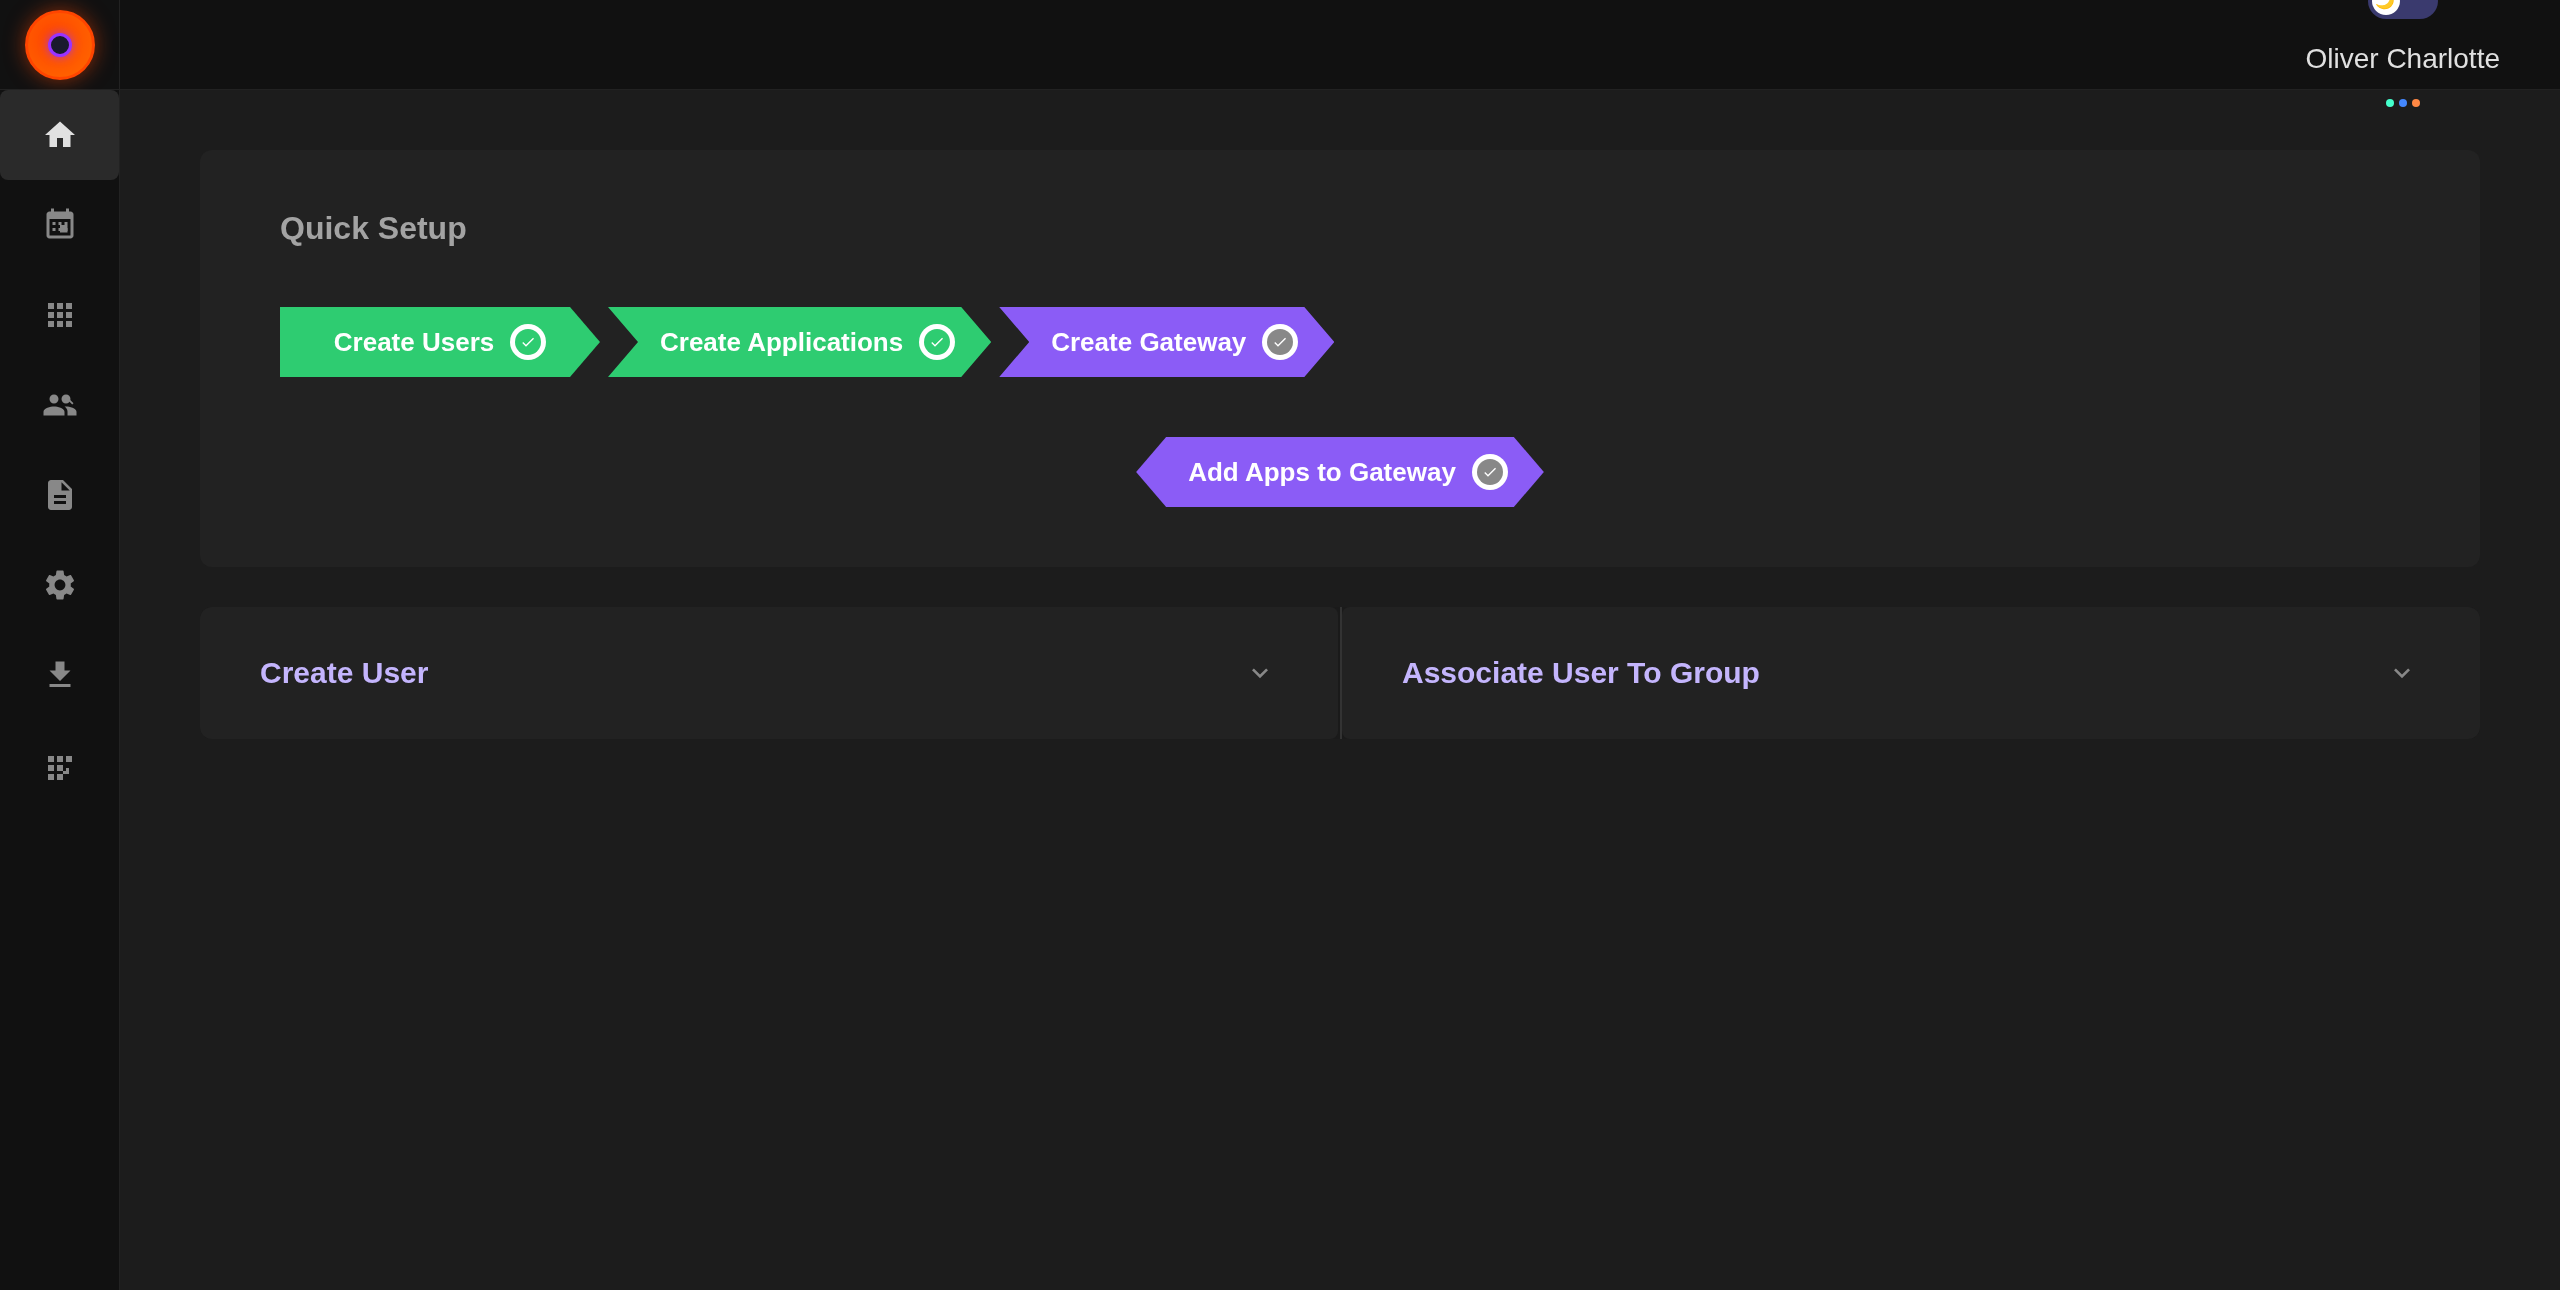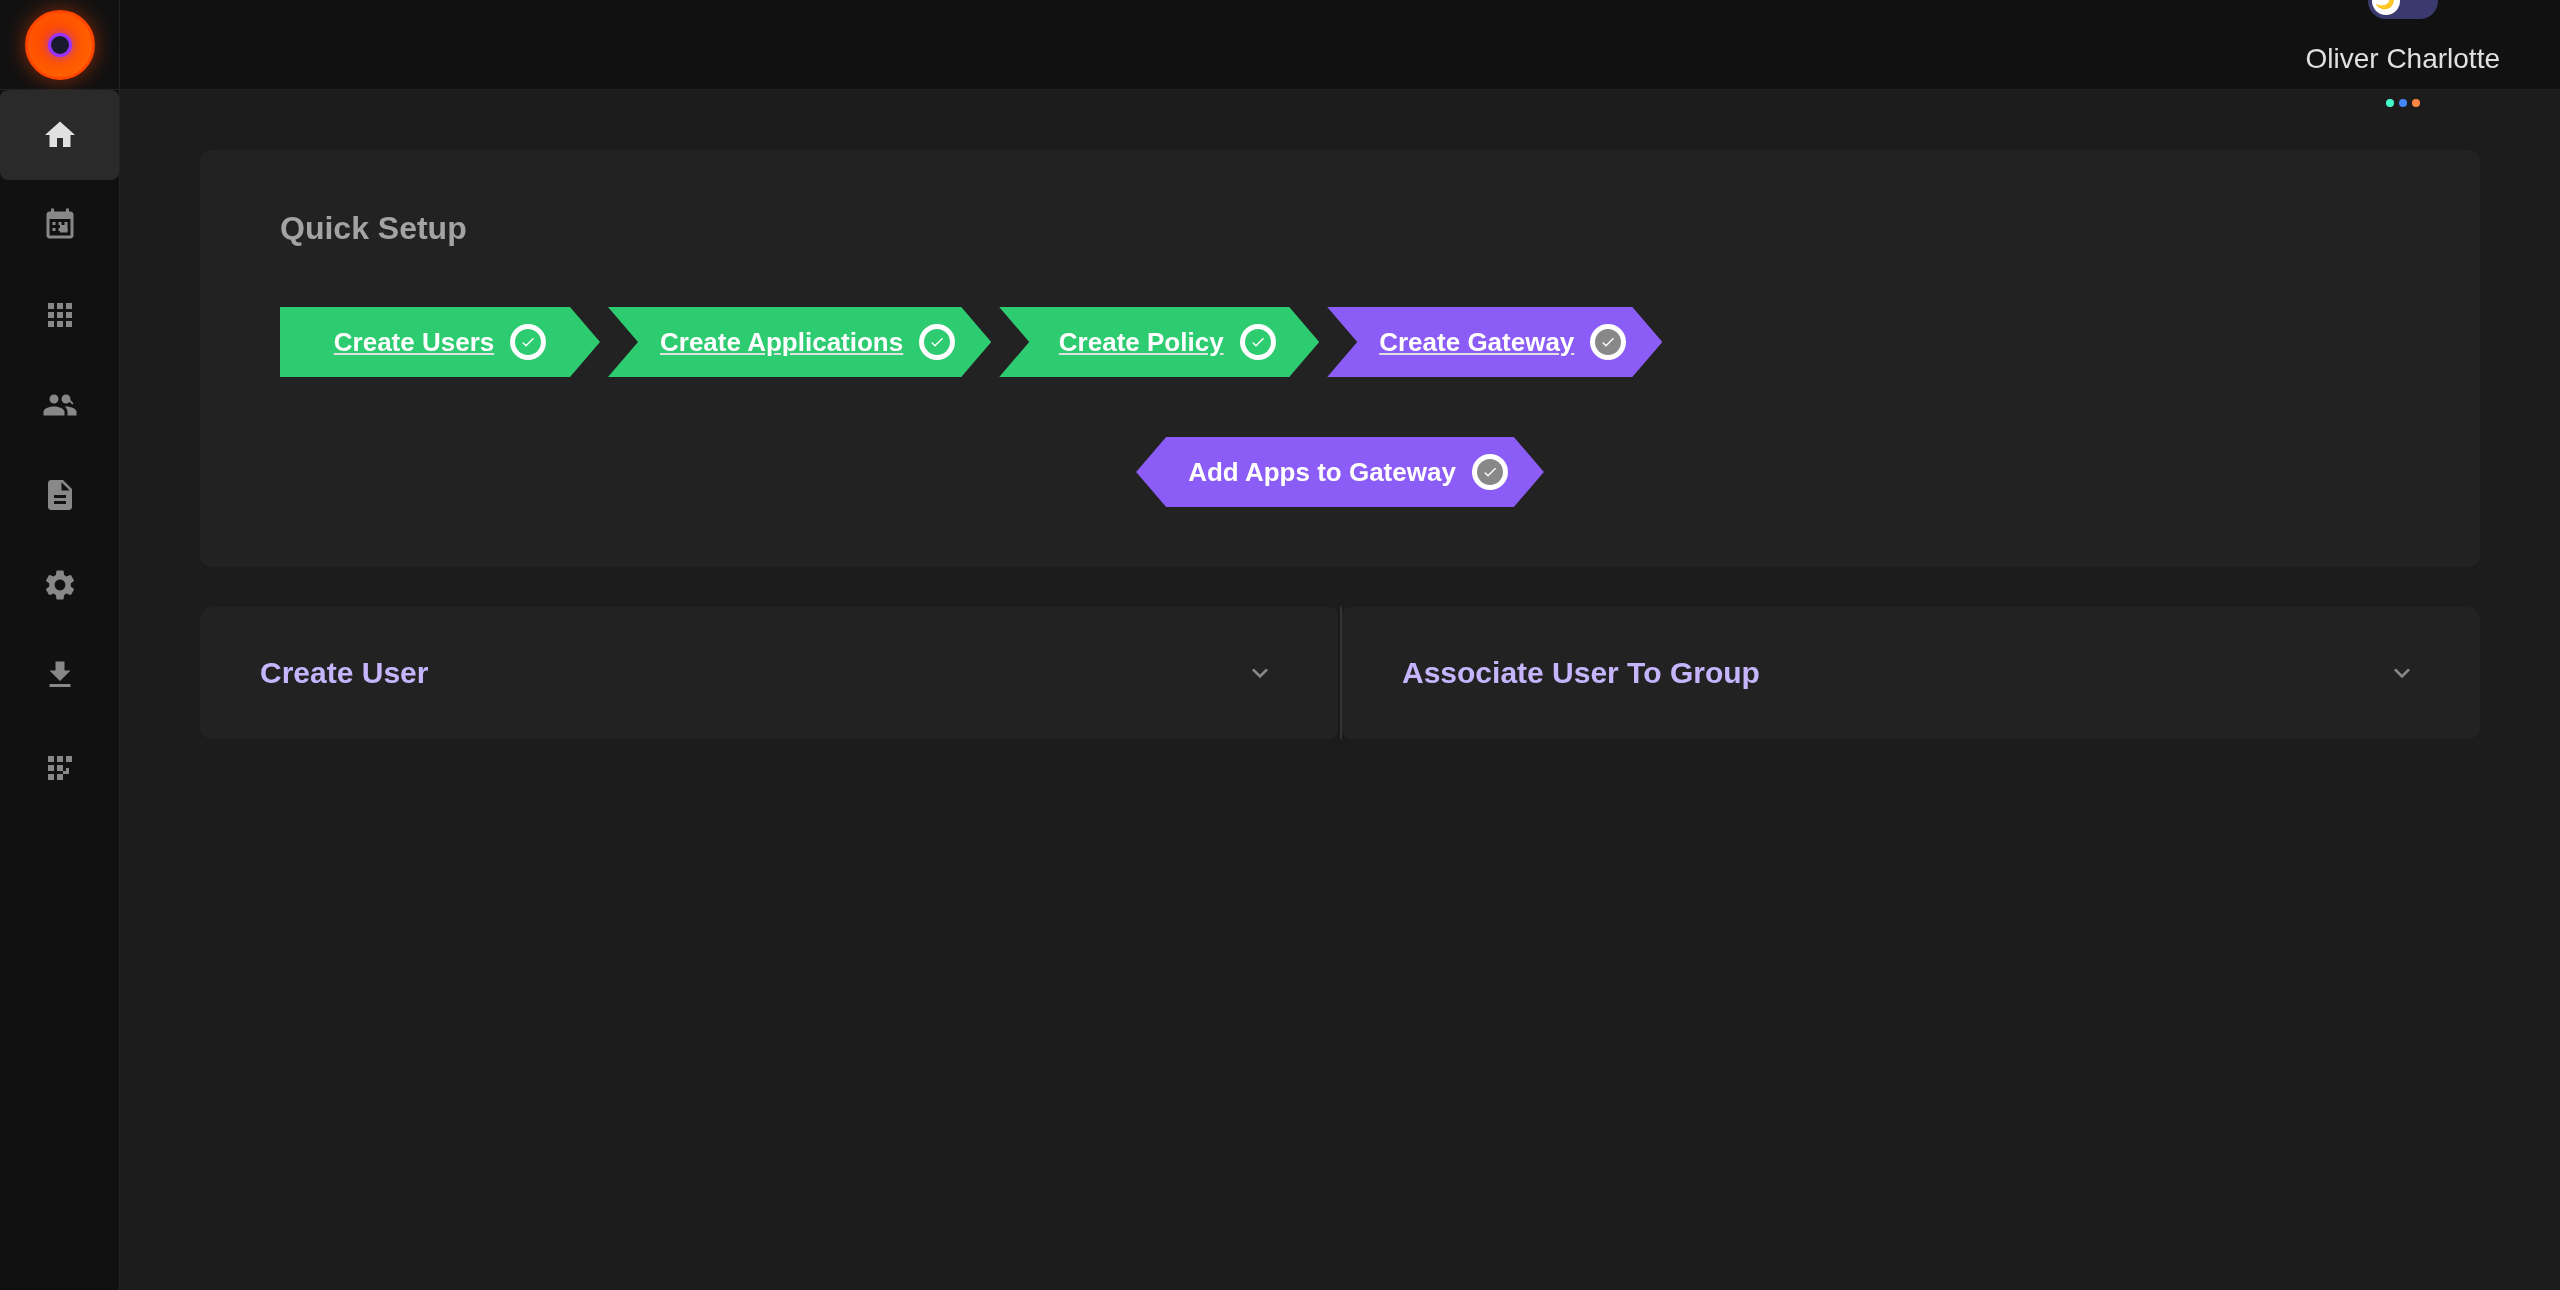--- a/index.html
+++ b/index.html
@@ -186,21 +186,20 @@
       color: #a3a3a3;
       margin-bottom: 60px;
     }
 
     
     .steps-row {
       display: flex;
       align-items: center;
       gap: 8px;
       margin-bottom: 60px;
-      text-decoration: underline;
     }
 
     .step-arrow {
       display: flex;
       align-items: center;
       position: relative;
       cursor: pointer;
     }
 
     .step-body {
@@ -445,34 +444,20 @@
               <div class="step-check-inner">
                 <svg viewBox="0 0 24 24">
                     <path d="M9 16.17L4.83 12l-1.42 1.41L9 19 21 7l-1.41-1.41z"></path>
                   </svg>
               </div>
             </div>
           </div>
         </div>
       </div>
 
-      <div class="step-arrow">
-        <div class="step-body green">
-          <div class="step-label-check">
-            <span>Create Policy</span>
-            <div class="step-check">
-              <div class="step-check-inner">
-                <svg viewBox="0 0 24 24">
-                    <path d="M9 16.17L4.83 12l-1.42 1.41L9 19 21 7l-1.41-1.41z"></path>
-                  </svg>
-              </div>
-            </div>
-          </div>
-        </div>
-      </div>
 
       <div class="step-arrow">
         <div class="step-body gray">
           <div class="step-label-check">
             <span>Create Gateway</span>
             <div class="step-check">
               <div class="step-check-inner gray-check">
                 <svg viewBox="0 0 24 24">
                     <path d="M9 16.17L4.83 12l-1.42 1.41L9 19 21 7l-1.41-1.41z"></path>
                   </svg>

